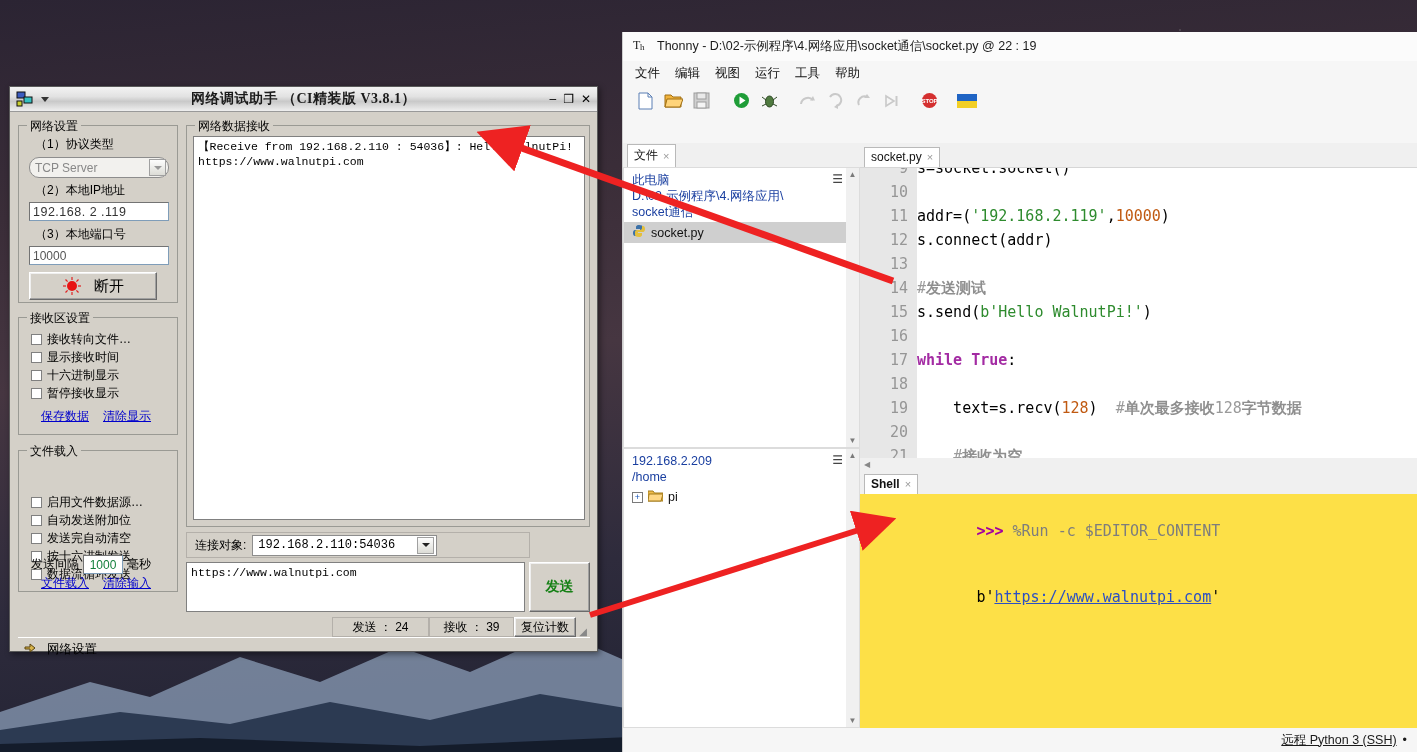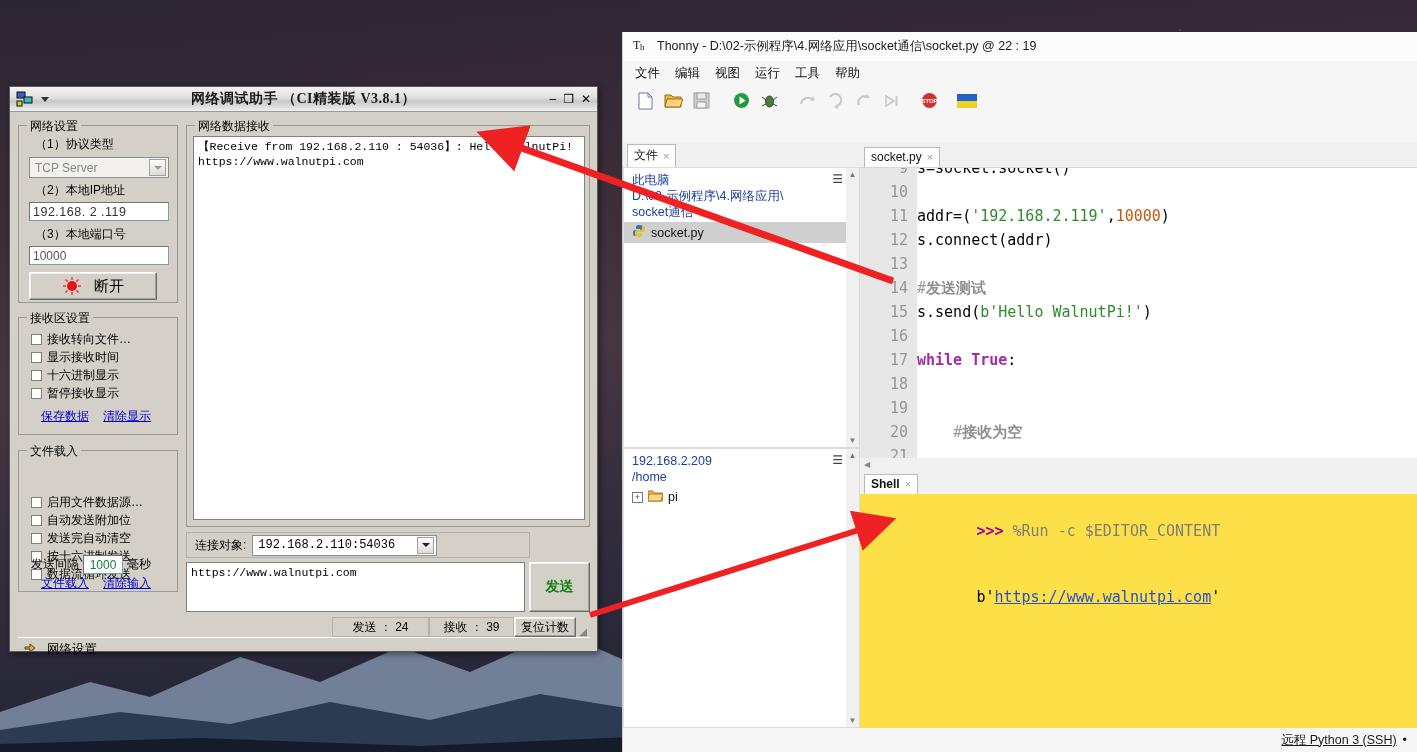--- a/index.html
+++ b/index.html
@@ -206,21 +206,21 @@
       <span>✕</span>
     </div>
   </div>
 
   <div class="client">
 
     <div class="groupbox" style="left:8px; top:13px; width:160px; height:178px;">
       <div class="gb-title">网络设置</div>
 
       <div class="lbl" style="position:absolute;left:16px;top:10px;">（1）协议类型</div>
-      <div class="combo" style="position:absolute;left:10px;top:31px;width:140px;">
+      <div class="combo" style="position:absolute;left:10px;top:31px;width:140px;border-radius:10px;">
         <span>TCP Server</span>
         <span class="arrow">
             <i></i>
           </span>
       </div>
 
       <div class="lbl" style="position:absolute;left:16px;top:56px;">（2）本地IP地址</div>
       <div class="winfield" style="position:absolute;left:10px;top:76px;width:140px;font-family:'Liberation Sans',sans-serif;font-size:12.5px;color:#333;letter-spacing:.5px;">
         <span>192.168. 2 .119</span>
       </div>
@@ -544,20 +544,21 @@
               <div class="codeline"><span>s=socket.socket()</span></div>
               <div class="codeline">&nbsp;</div>
               <div class="codeline"><span>addr=(</span><span class="str">'192.168.2.119'</span><span>,</span><span class="num">10000</span><span>)</span></div>
               <div class="codeline"><span>s.connect(addr)</span></div>
               <div class="codeline">&nbsp;</div>
               <div class="codeline"><span class="cmt">#</span><span class="cmtb">发送测试</span></div>
               <div class="codeline"><span>s.send(</span><span class="str">b'Hello WalnutPi!'</span><span>)</span></div>
               <div class="codeline">&nbsp;</div>
               <div class="codeline"><span class="kw">while </span><span class="kw">True</span><span>:</span></div>
               <div class="codeline">&nbsp;</div>
+              <div class="codeline"><span>    text=s.recv(</span><span class="num">128</span><span>)  </span><span class="cmt">#</span><span class="cmtb">单次最多接收</span><span class="cmt">128</span><span class="cmtb">字节数据</span></div>
               <div class="codeline">&nbsp;</div>
               <div class="codeline"><span>    </span><span class="cmt">#</span><span class="cmtb">接收为空</span></div>
               <div class="codeline"></div>
             </div>
         </div>
         <div style="position:absolute;left:0;right:0;bottom:0;height:12px;background:#f0f0f0;display:flex;align-items:center;padding-left:4px;color:#888;font-size:8px;">◀</div>
       </div>
 
       <div style="height:258px;display:flex;flex-direction:column;">
         <div class="tabstrip" style="padding-left:4px;">

